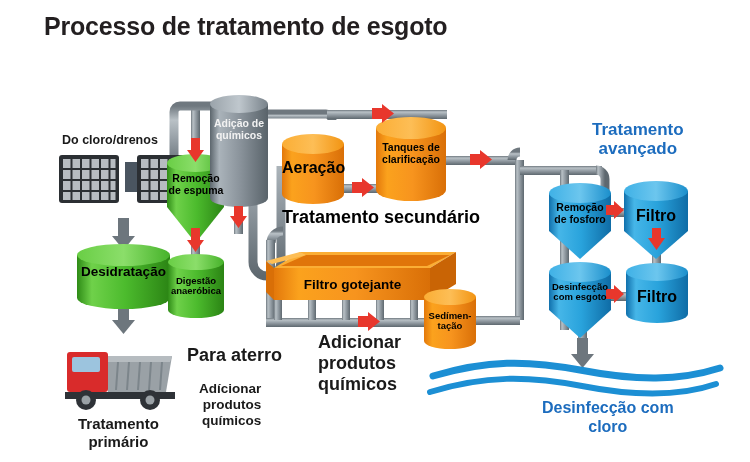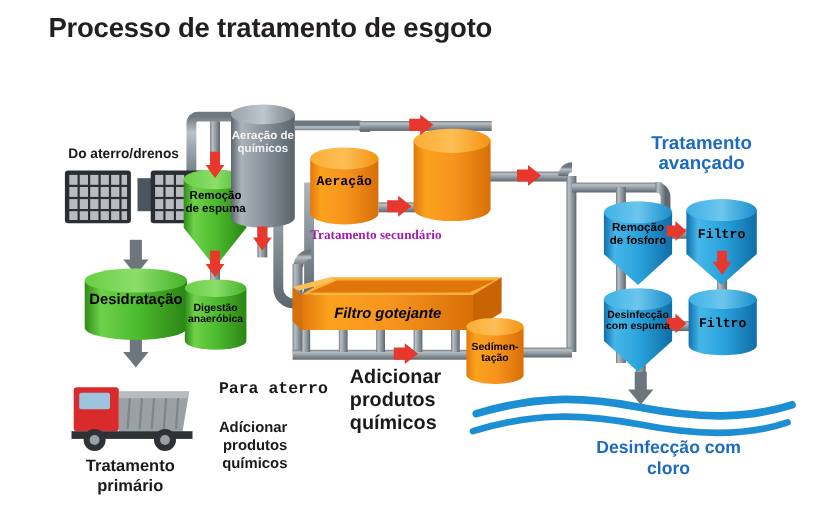--- a/index.html
+++ b/index.html
@@ -15,44 +15,44 @@
 
   
   .title{
     position:absolute;left:44px;top:12px;
     font-size:25px;font-weight:bold;color:#231f20;
     letter-spacing:-0.2px;white-space:nowrap;
   }
 
   
   .section-head{position:absolute;font-weight:bold;white-space:pre-line;line-height:1.14;}
-  .sec-secondary{left:282px;top:207px;font-size:12px;color:#a21caf;font-family:Liberation Serif, serif;}
+  .sec-secondary{left:282px;top:207px;font-size:18px;color:#000000;}
   .sec-advanced{left:592px;top:120px;font-size:17px;color:#1C6CBE;text-align:center;}
   .sec-chlorine{left:542px;top:398px;font-size:16px;color:#1C6CBE;text-align:center;line-height:1.2;}
 
   
   .cap{position:absolute;font-weight:bold;color:#1a1a1a;white-space:pre-line;line-height:1.18;}
   .cap-source{left:62px;top:133px;font-size:12.5px;}
   .cap-primary{left:78px;top:415px;font-size:15px;text-align:center;line-height:1.2;}
-  .cap-landfill{left:199px;top:345px;font-size:15px;font-family:Liberation Mono, monospace;}
+  .cap-landfill{left:187px;top:345px;font-size:18px;}
   .cap-chem-left{left:199px;top:381px;font-size:13.5px;text-align:right;}
   .cap-chem-mid{left:318px;top:332px;font-size:18px;}
 
   
   svg.layer{position:absolute;left:0;top:0;width:750px;height:462px;}
 
   
   .tlabel{
     position:absolute;font-weight:bold;color:#000;
     text-align:center;white-space:pre-line;
     line-height:1.1;pointer-events:none;
   }
   .tl-sm{font-size:10.5px;}
   .tl-xs{font-size:9.5px;}
-  .tl-md{font-size:12px;font-family:Liberation Mono, monospace;}
+  .tl-md{font-size:16px;}
   .tl-lg{font-size:13.5px;}
 </style>
 </head>
 <body>
 
 <div id="stage">
 
   <div class="title">Processo de tratamento de esgoto</div>
 
   <svg class="layer" viewBox="0 0 750 462">
@@ -370,53 +370,55 @@
       <polygon points="606,289 614,289 614,285 624,294 614,303 614,299 606,299"></polygon>
     </g>
   </svg>
 
   <div class="section-head sec-secondary">Tratamento secundário</div>
   <div class="section-head sec-advanced">Tratamento
 avançado</div>
   <div class="section-head sec-chlorine">Desinfecção com
 cloro</div>
 
-  <div class="cap cap-source">Do aterro/drenos</div>
+  <div class="cap cap-source">Do cloro/drenos</div>
   <div class="cap cap-primary">Tratamento
 primário</div>
   <div class="cap cap-landfill">Para aterro</div>
   <div class="cap cap-chem-left">Adícionar
 produtos
 químicos</div>
   <div class="cap cap-chem-mid">Adicionar
 produtos
 químicos</div>
 
   <div class="tlabel tl-sm" style="left:163px;top:173px;width:66px;">Remoção
 de espuma</div>
 
   <div class="tlabel tl-lg" style="left:77px;top:265px;width:93px;">Desidratação</div>
 
   <div class="tlabel tl-xs" style="left:166px;top:276px;width:60px;">Digestão
 anaeróbica</div>
 
-  <div class="tlabel tl-sm" style="left:207px;top:118px;width:64px;color:#f2f2f2;">Aeração de
+  <div class="tlabel tl-sm" style="left:207px;top:118px;width:64px;color:#f2f2f2;">Adição de
 químicos</div>
 
   <div class="tlabel tl-md" style="left:282px;top:159px;width:62px;">Aeração</div>
 
-
-  <div class="tlabel tl-lg" style="left:280px;top:278px;width:145px;font-style:italic;">Filtro gotejante</div>
+  <div class="tlabel tl-sm" style="left:376px;top:142px;width:70px;">Tanques de
+clarificação</div>
+
+  <div class="tlabel tl-lg" style="left:280px;top:278px;width:145px;">Filtro gotejante</div>
 
   <div class="tlabel tl-xs" style="left:421px;top:311px;width:58px;">Sedímen-
 tação</div>
 
   <div class="tlabel tl-sm" style="left:548px;top:202px;width:64px;">Remoção
 de fosforo</div>
 
   <div class="tlabel tl-md" style="left:625px;top:207px;width:62px;">Filtro</div>
 
   <div class="tlabel tl-xs" style="left:547px;top:282px;width:66px;">Desinfecção
-com espuma</div>
+com esgoto</div>
 
   <div class="tlabel tl-md" style="left:626px;top:288px;width:62px;">Filtro</div>
 
 </div>
 
 </body></html>

